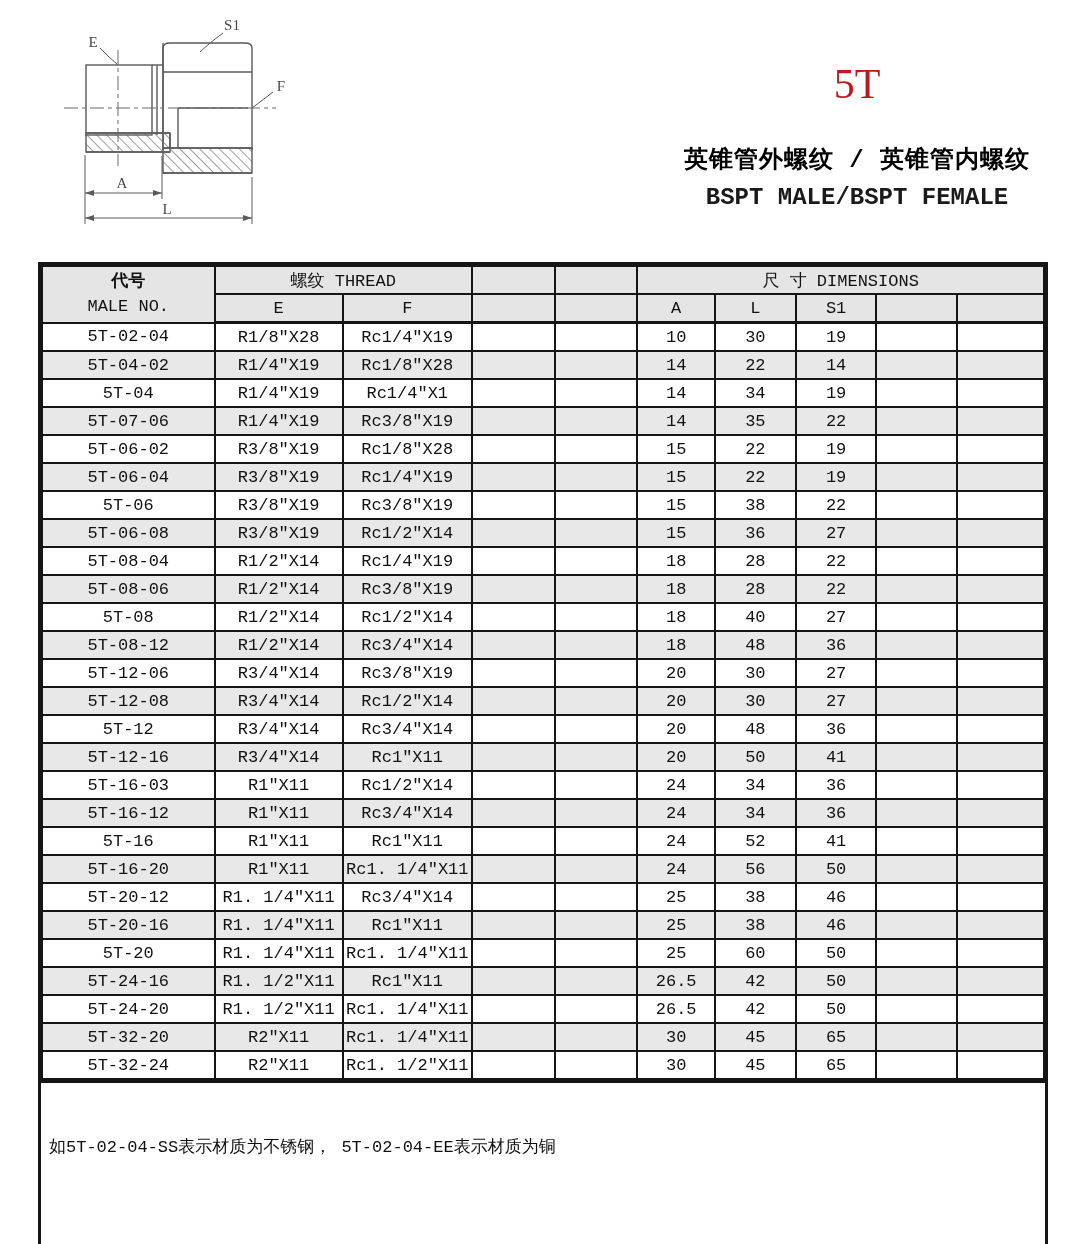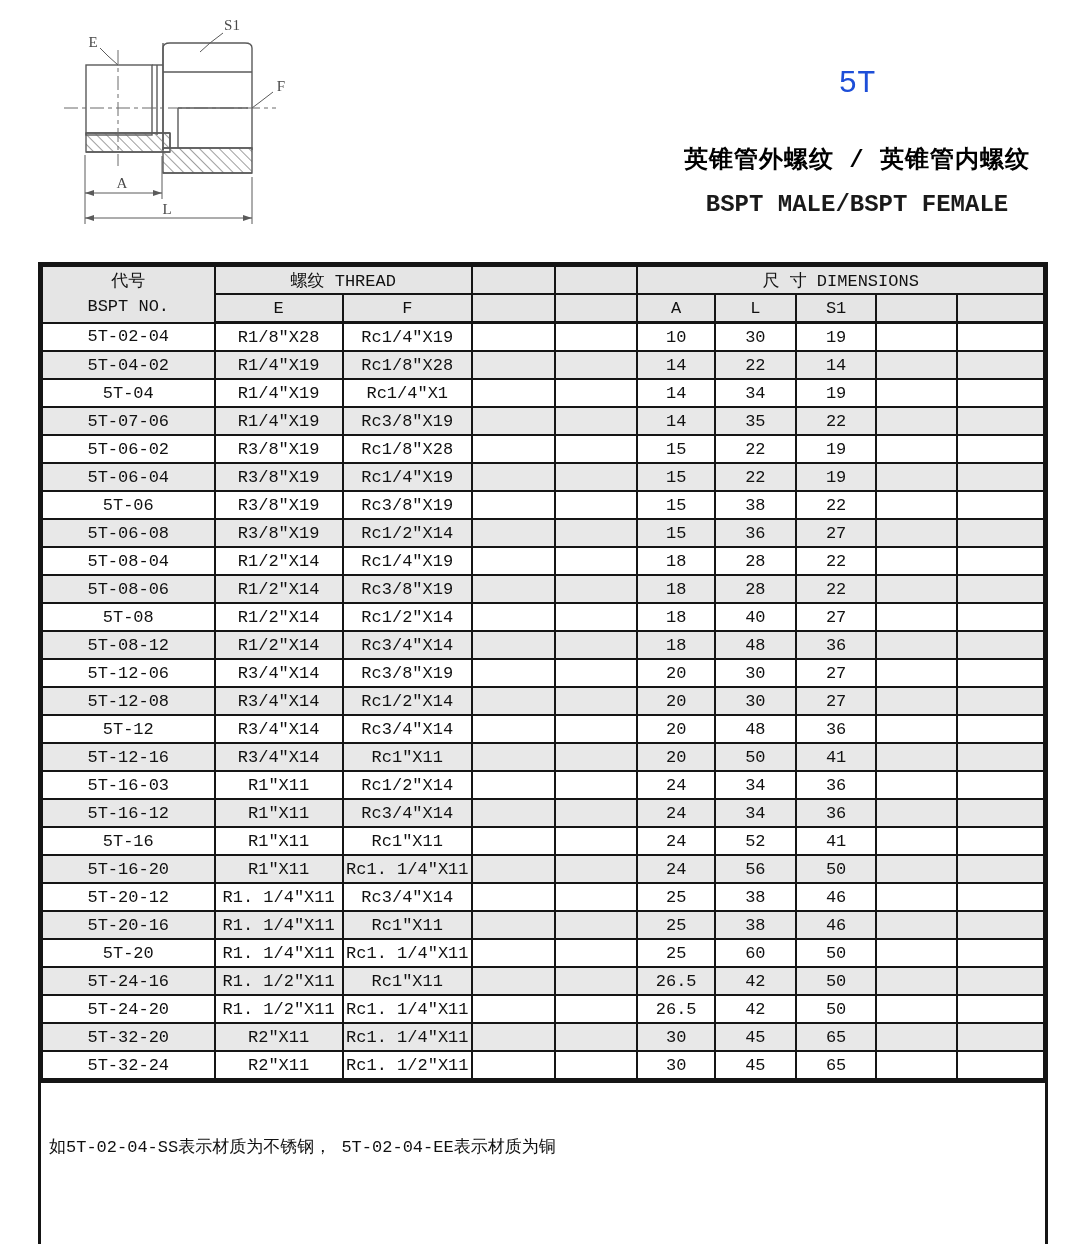--- a/index.html
+++ b/index.html
@@ -36,35 +36,35 @@
 
   
   .title-block {
     position: absolute;
     left: 627px;
     top: 60px;
     width: 460px;
     text-align: center;
   }
   .product-code {
-    font-family: Liberation Mono, monospace;
-    font-size: 31px;
+    font-family: Liberation Serif, serif;
+    font-size: 42px;
     line-height: 48px;
-    color: #1d4ed8;
+    color: #b91c1c;
   }
   .product-title-cn {
     margin-top: 36px;
     font-size: 24px;
     line-height: 34px;
     font-weight: bold;
     color: #000000;
     letter-spacing: 1px;
   }
   .product-title-en {
-    margin-top: 12px;
+    margin-top: 5px;
     font-size: 24px;
     line-height: 30px;
     font-weight: 600;
     color: #1a1a1a;
   }
 
   
   .table-wrap {
     position: absolute;
     left: 38px;
@@ -89,21 +89,21 @@
     font-weight: normal;
     overflow: hidden;
     white-space: nowrap;
   }
   table.spec thead th {
     background: #e5e5e5;
     height: 26px;
   }
   table.spec thead tr:last-child th { border-bottom: 3px solid #151515; }
   th.partno-head div { line-height: 25px; }
-  .cn-bold { font-weight: normal; }
+  .cn-bold { font-weight: bold; }
   table.spec tbody tr:nth-child(even) td { background: #e8e8e8; }
   table.spec tbody tr:nth-child(odd) td { background: #ffffff; }
 
   
   .notes-box {
     border-top: 3px solid #151515;
     padding: 5px 8px 6px 8px;
     font-size: 17px;
     line-height: 24px;
     color: #111111;
@@ -191,21 +191,21 @@
           <col style="width:77px">
         <col style="width:80px">
           <col style="width:80px">
           <col style="width:80px">
           <col style="width:86px">
       </colgroup>
       <thead>
         <tr>
           <th rowspan="2" class="partno-head">
             <div class="cn-bold">代号</div>
-            <div>BSPT NO.</div>
+            <div>MALE NO.</div>
           </th>
           <th colspan="2" class="cn-bold">螺纹 THREAD</th>
           <th></th>
           <th></th>
           <th colspan="5" class="cn-bold">尺  寸  DIMENSIONS</th>
         </tr>
         <tr>
           <th>E</th>
           <th>F</th>
           <th></th>

